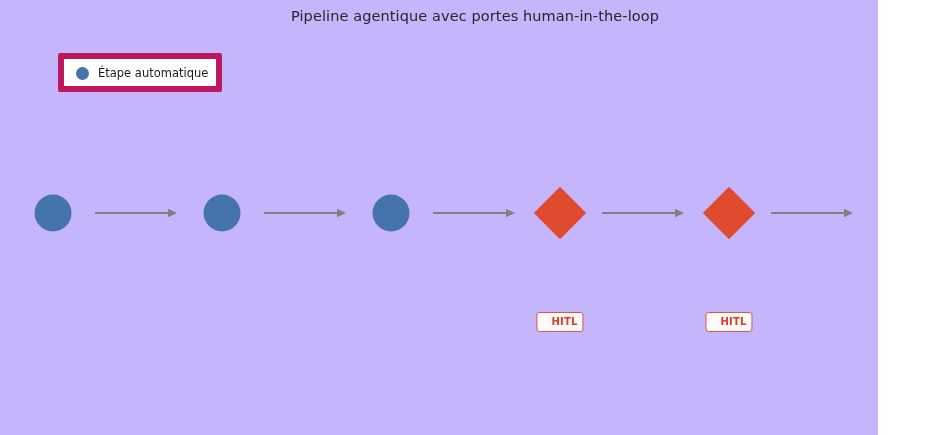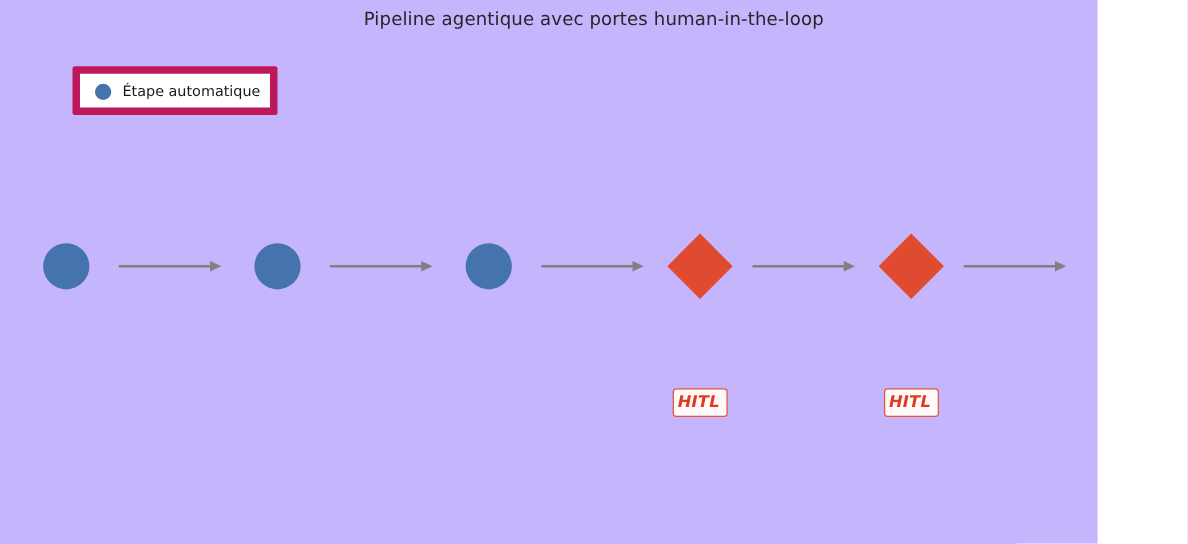--- a/index.html
+++ b/index.html
@@ -109,27 +109,26 @@
   }
 
   
   .hitl-badge {
     position: absolute;
     transform: translate(-50%, -50%);
     background: #fffafa;
     border: 1.2px solid #e2543c;
     border-radius: 3px;
     color: #e03a20;
-    font-size: 13px;
+    font-size: 10px;
     font-weight: bold;
     line-height: 1;
-    padding: 4px 5px 4px 3px;
+    padding: 4px 5px 4px 14px;
     letter-spacing: 0.2px;
     white-space: nowrap;
-    font-style: italic;
   }
 </style>
 </head>
 <body>
 
 <div id="canvas">
 
   <div id="figure-title">Pipeline agentique avec portes human-in-the-loop</div>
 
   <div id="legend">

